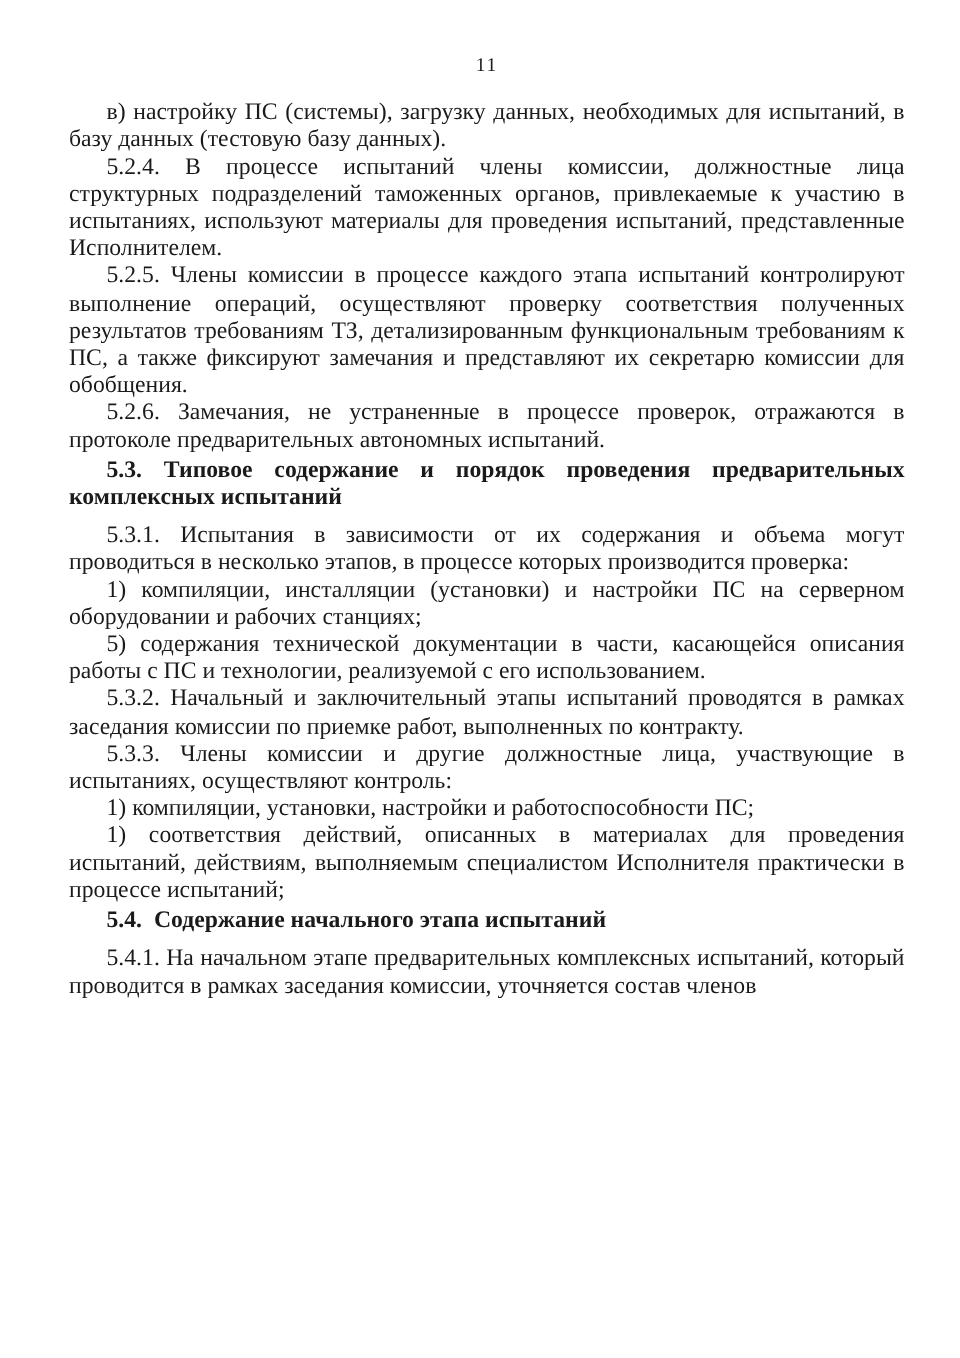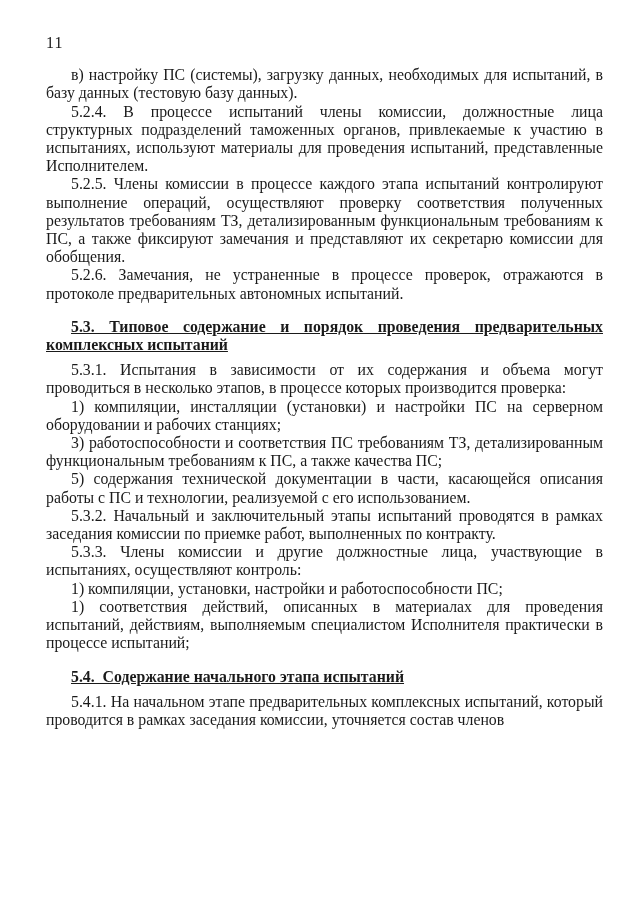--- a/index.html
+++ b/index.html
@@ -14,50 +14,49 @@
     box-sizing: border-box;
     background: #ffffff;
     color: #1a1a1a;
     font-family: "Liberation Serif", "DejaVu Serif", serif;
     font-size: 15.8px;
     line-height: 18.2px;
     padding: 34px 37px 0 46px;
     overflow: hidden;
   }
   .page-number {
+    text-align: center;
     margin: 0 0 14px 0;
-    font-size: 16px;
+    font-size: 13px;
     letter-spacing: 1px;
   }
   .content p.block {
     margin: 0;
     text-indent: 25px;
     text-align: justify;
   }
   .content p.heading {
     font-weight: bold;
-    margin-top: 15px;
+    margin-top: 2px;
     margin-bottom: 7px;
-    text-decoration: underline;
   }
 </style>
 </head>
 <body>
 
 <div class="page">
   <div class="page-number">11</div>
   <main class="content">
       <p class="block body">в) настройку ПС (системы), загрузку данных, необходимых для испытаний, в базу данных (тестовую базу данных).</p>
       <p class="block body">5.2.4. В процессе испытаний члены комиссии, должностные лица структурных подразделений таможенных органов, привлекаемые к участию в испытаниях, используют материалы для проведения испытаний, представленные Исполнителем.</p>
       <p class="block body">5.2.5. Члены комиссии в процессе каждого этапа испытаний контролируют выполнение операций, осуществляют проверку соответствия полученных результатов требованиям ТЗ, детализированным функциональным требованиям к ПС, а также фиксируют замечания и представляют их секретарю комиссии для обобщения.</p>
       <p class="block body">5.2.6. Замечания, не устраненные в процессе проверок, отражаются в протоколе предварительных автономных испытаний.</p>
       <p class="block heading">5.3. Типовое содержание и порядок проведения предварительных комплексных испытаний</p>
       <p class="block body">5.3.1. Испытания в зависимости от их содержания и объема могут проводиться в несколько этапов, в процессе которых производится проверка:</p>
       <p class="block body">1) компиляции, инсталляции (установки) и настройки ПС на серверном оборудовании и рабочих станциях;</p>
-      <p class="block body">3) работоспособности и соответствия ПС требованиям ТЗ, детализированным функциональным требованиям к ПС, а также качества ПС;</p>
       <p class="block body">5) содержания технической документации в части, касающейся описания работы с ПС и технологии, реализуемой с его использованием.</p>
       <p class="block body">5.3.2. Начальный и заключительный этапы испытаний проводятся в рамках заседания комиссии по приемке работ, выполненных по контракту.</p>
       <p class="block body">5.3.3. Члены комиссии и другие должностные лица, участвующие в испытаниях, осуществляют контроль:</p>
       <p class="block body">1) компиляции, установки, настройки и работоспособности ПС;</p>
       <p class="block body">1) соответствия действий, описанных в материалах для проведения испытаний, действиям, выполняемым специалистом Исполнителя практически в процессе испытаний;</p>
       <p class="block heading">5.4.&nbsp; Содержание начального этапа испытаний</p>
       <p class="block body">5.4.1. На начальном этапе предварительных комплексных испытаний, который проводится в рамках заседания комиссии, уточняется состав членов</p>
     </main>
 </div>
 

